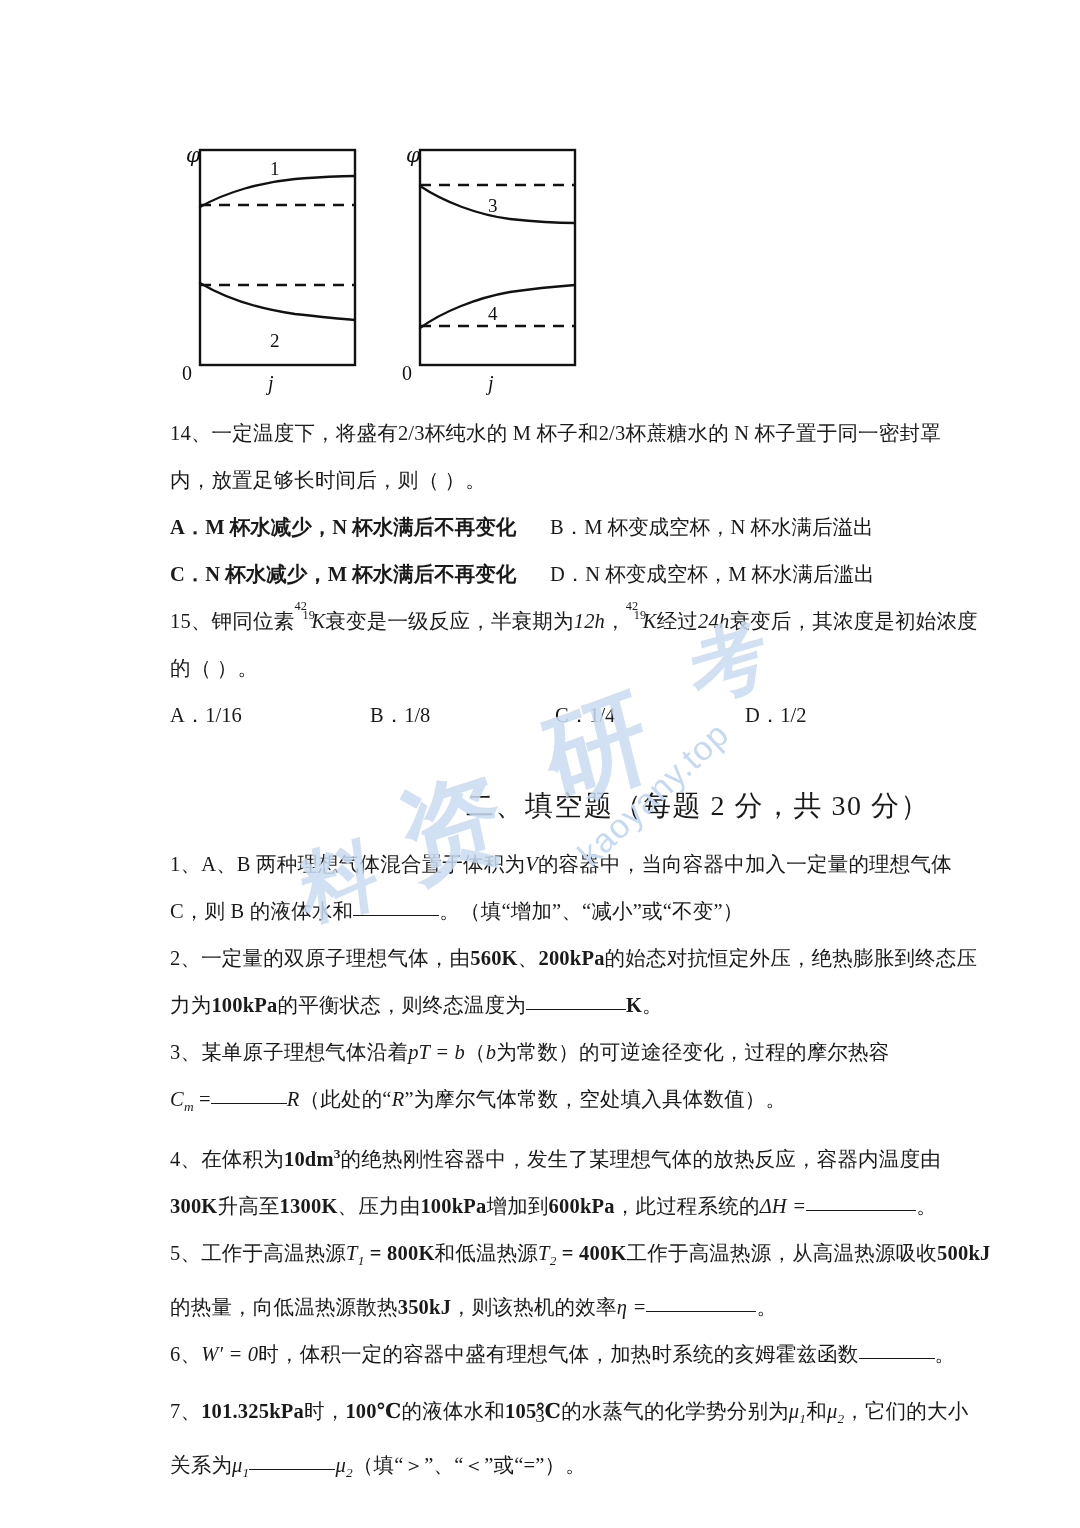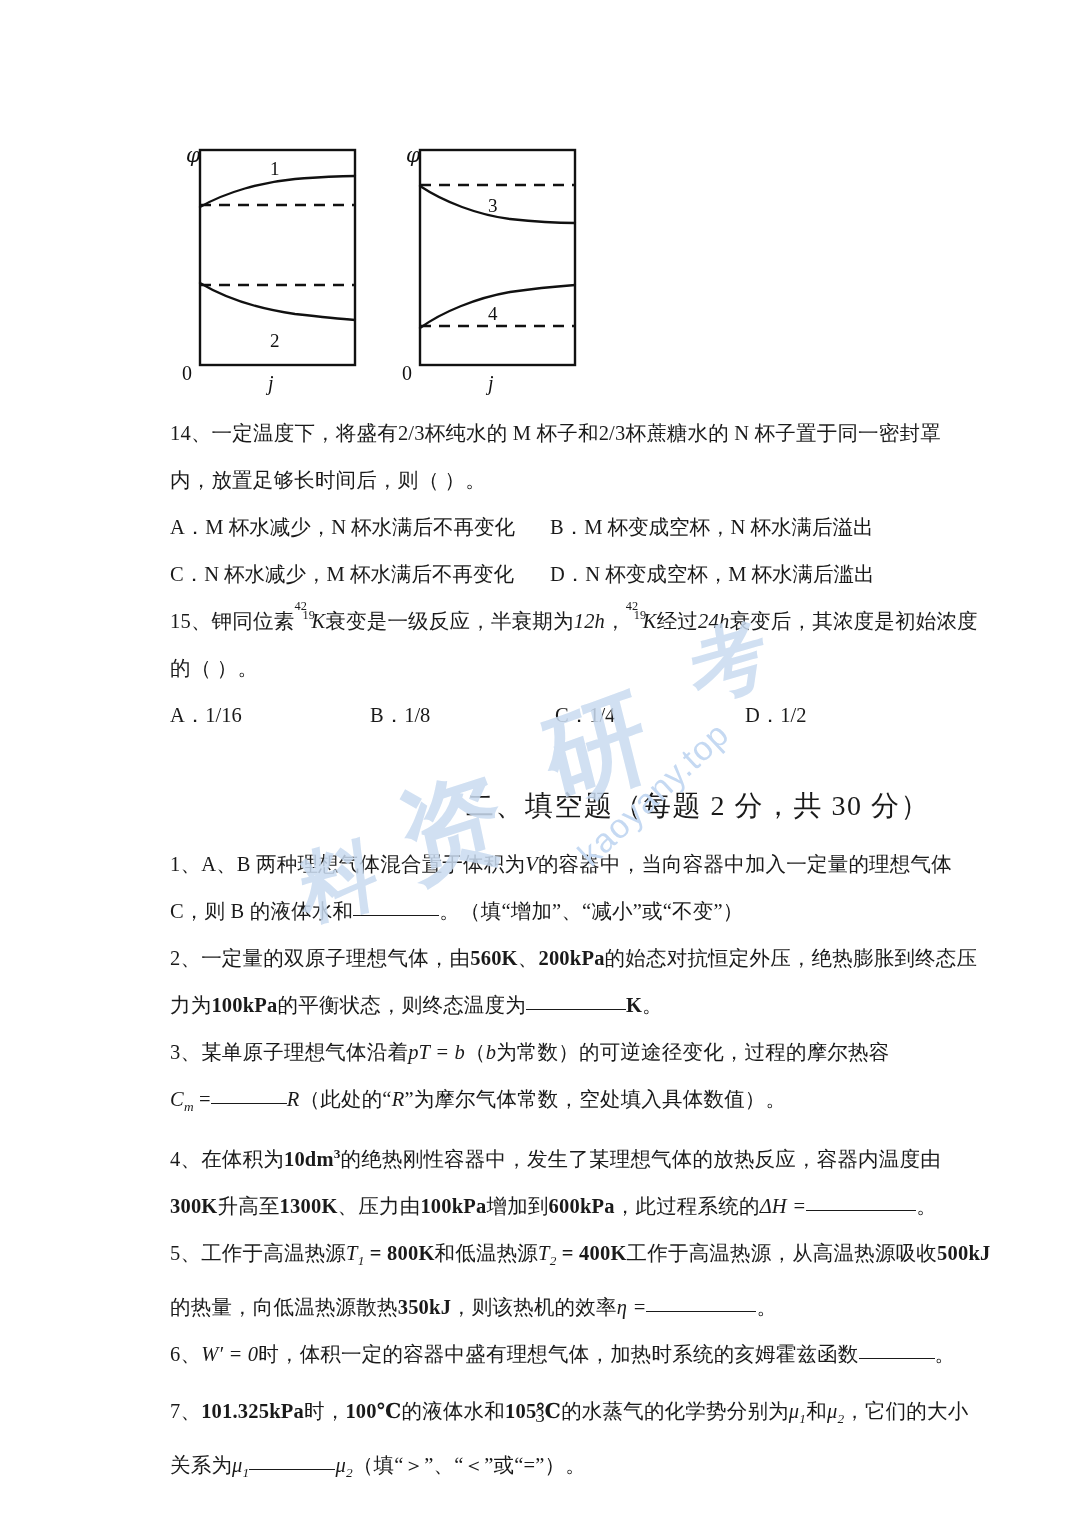--- a/index.html
+++ b/index.html
@@ -85,21 +85,21 @@
 
   .gap-sm { height: 10px; }
   .gap-md { height: 42px; }
 
   .opts {
     display: flex;
     font-size: 20.5px;
     line-height: 47px;
     white-space: nowrap;
   }
-  .opts.two > span:nth-child(1) { width: 380px; }
+  .opts.two > span:nth-child(1) { width: 380px; font-weight: bold; }
   .opts.four > span { width: 185px; }
   .opts.four > span:nth-child(1) { width: 200px; }
   .opts.four > span:nth-child(2) { width: 185px; }
   .opts.four > span:nth-child(3) { width: 190px; }
 
   .sec-head {
     font-size: 28px;
     line-height: 50px;
     letter-spacing: 1.5px;
     text-align: right;

